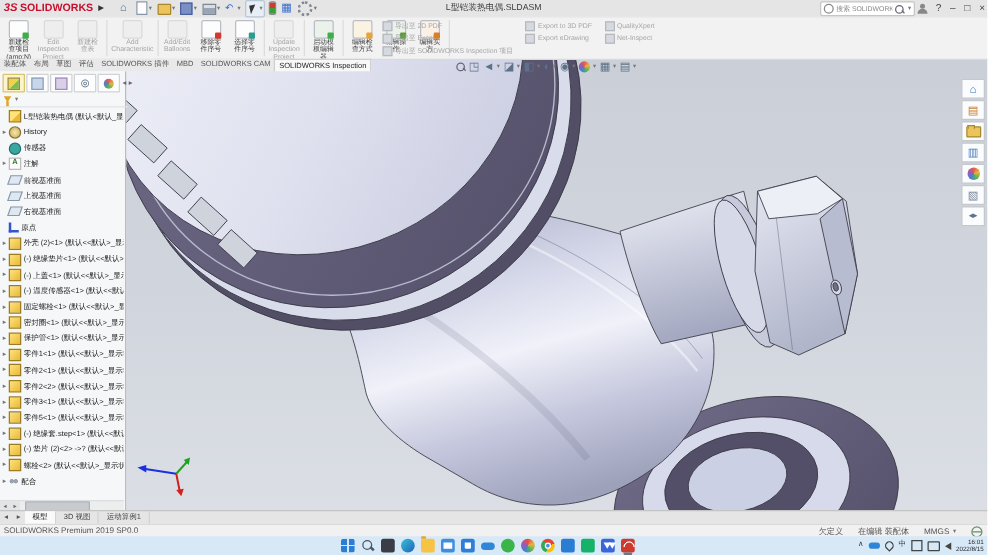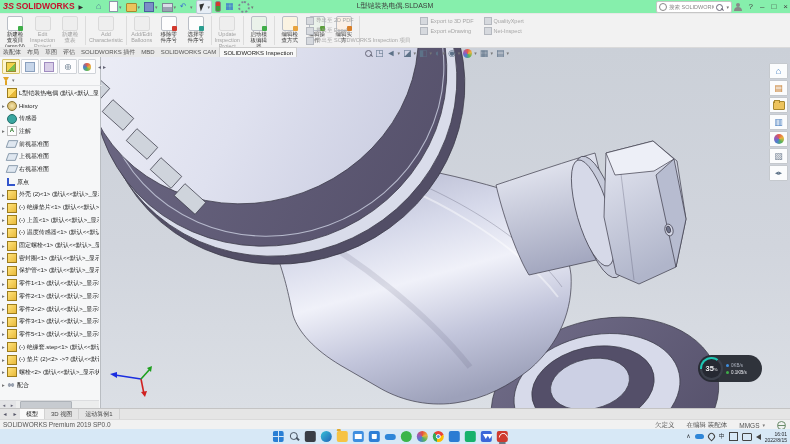--- a/index.html
+++ b/index.html
@@ -2,21 +2,21 @@
 <html><head>
 <meta charset="utf-8">
 <style>
   html,body{margin:0;padding:0;width:790px;height:444px;overflow:hidden;
     font-family:"Liberation Sans","DejaVu Sans",sans-serif;background:#fff;
     -webkit-user-select:none;user-select:none;}
   .abs{position:absolute;}
   #stage{position:relative;width:790px;height:444px;background:#fff;}
 
   
-  #titlebar{left:0;top:0;width:790px;height:13px;background:#86efac;border-bottom:1px solid #e8e8e8;z-index:40;}
+  #titlebar{left:0;top:0;width:790px;height:13px;background:#e5e5e5;border-bottom:1px solid #e8e8e8;z-index:40;}
   #logo{left:3px;top:0px;height:13px;display:flex;align-items:center;gap:2px;}
   .logo3s{color:#c8102e;font-weight:bold;font-style:italic;font-size:9px;line-height:11px;}
   .logotx{color:#c8102e;font-weight:bold;font-size:8.5px;letter-spacing:0px;line-height:11px;}
   .logoarrow{color:#333;font-size:6px;margin-left:2px;}
   #qa{left:95px;top:0;height:13px;display:flex;align-items:center;gap:2px;}
   .qab{display:flex;align-items:center;height:12px;padding:0 1px;border-radius:2px;}
   .qab.boxed{border:1px solid #b9c6d4;background:#e7eef6;}
   .dd{font-size:5px;color:#777;margin-left:1px;}
   .qi{display:inline-block;}
   .qi-home{width:9px;height:9px;font-size:9px;line-height:9px;color:#4a6a92;}
@@ -538,38 +538,20 @@
       <g stroke-width="1.6" fill="none">
         <path d="M 36,17 L 10,13" stroke="#1b2ee0"></path>
           <path d="M 12,10 L 5,12 L 12,16 Z" fill="#1b2ee0" stroke="none"></path>
         <path d="M 36,17 L 39,32" stroke="#d02020"></path>
           <path d="M 36,30 L 40,35 L 42,29 Z" fill="#d02020" stroke="none"></path>
         <path d="M 36,17 L 45,7" stroke="#1fa01f"></path>
           <path d="M 42,6 L 47,4 L 46,10 Z" fill="#1fa01f" stroke="none"></path>
       </g>
     </svg>
 
-    <div id="netspeed">
-      <div id="ns-ring">
-        <div id="ns-inner">
-          <span id="ns-pct">35</span>
-          <span id="ns-unit">%</span>
-        </div>
-      </div>
-      <div id="ns-col">
-        <div class="ns-row up">
-            <span class="ns-dot up"></span>
-            <span class="ns-txt">0KB/s</span>
-          </div>
-        <div class="ns-row dn">
-            <span class="ns-dot dn"></span>
-            <span class="ns-txt">0.1KB/s</span>
-          </div>
-      </div>
-    </div>
   </div>
 
   <div id="leftpanel" class="abs">
     <div id="paneltabs" class="abs">
       <div class="ptab act">
           <span class="pti pti-fm"></span>
         </div>
       <div class="ptab">
           <span class="pti pti-pm"></span>
         </div>

